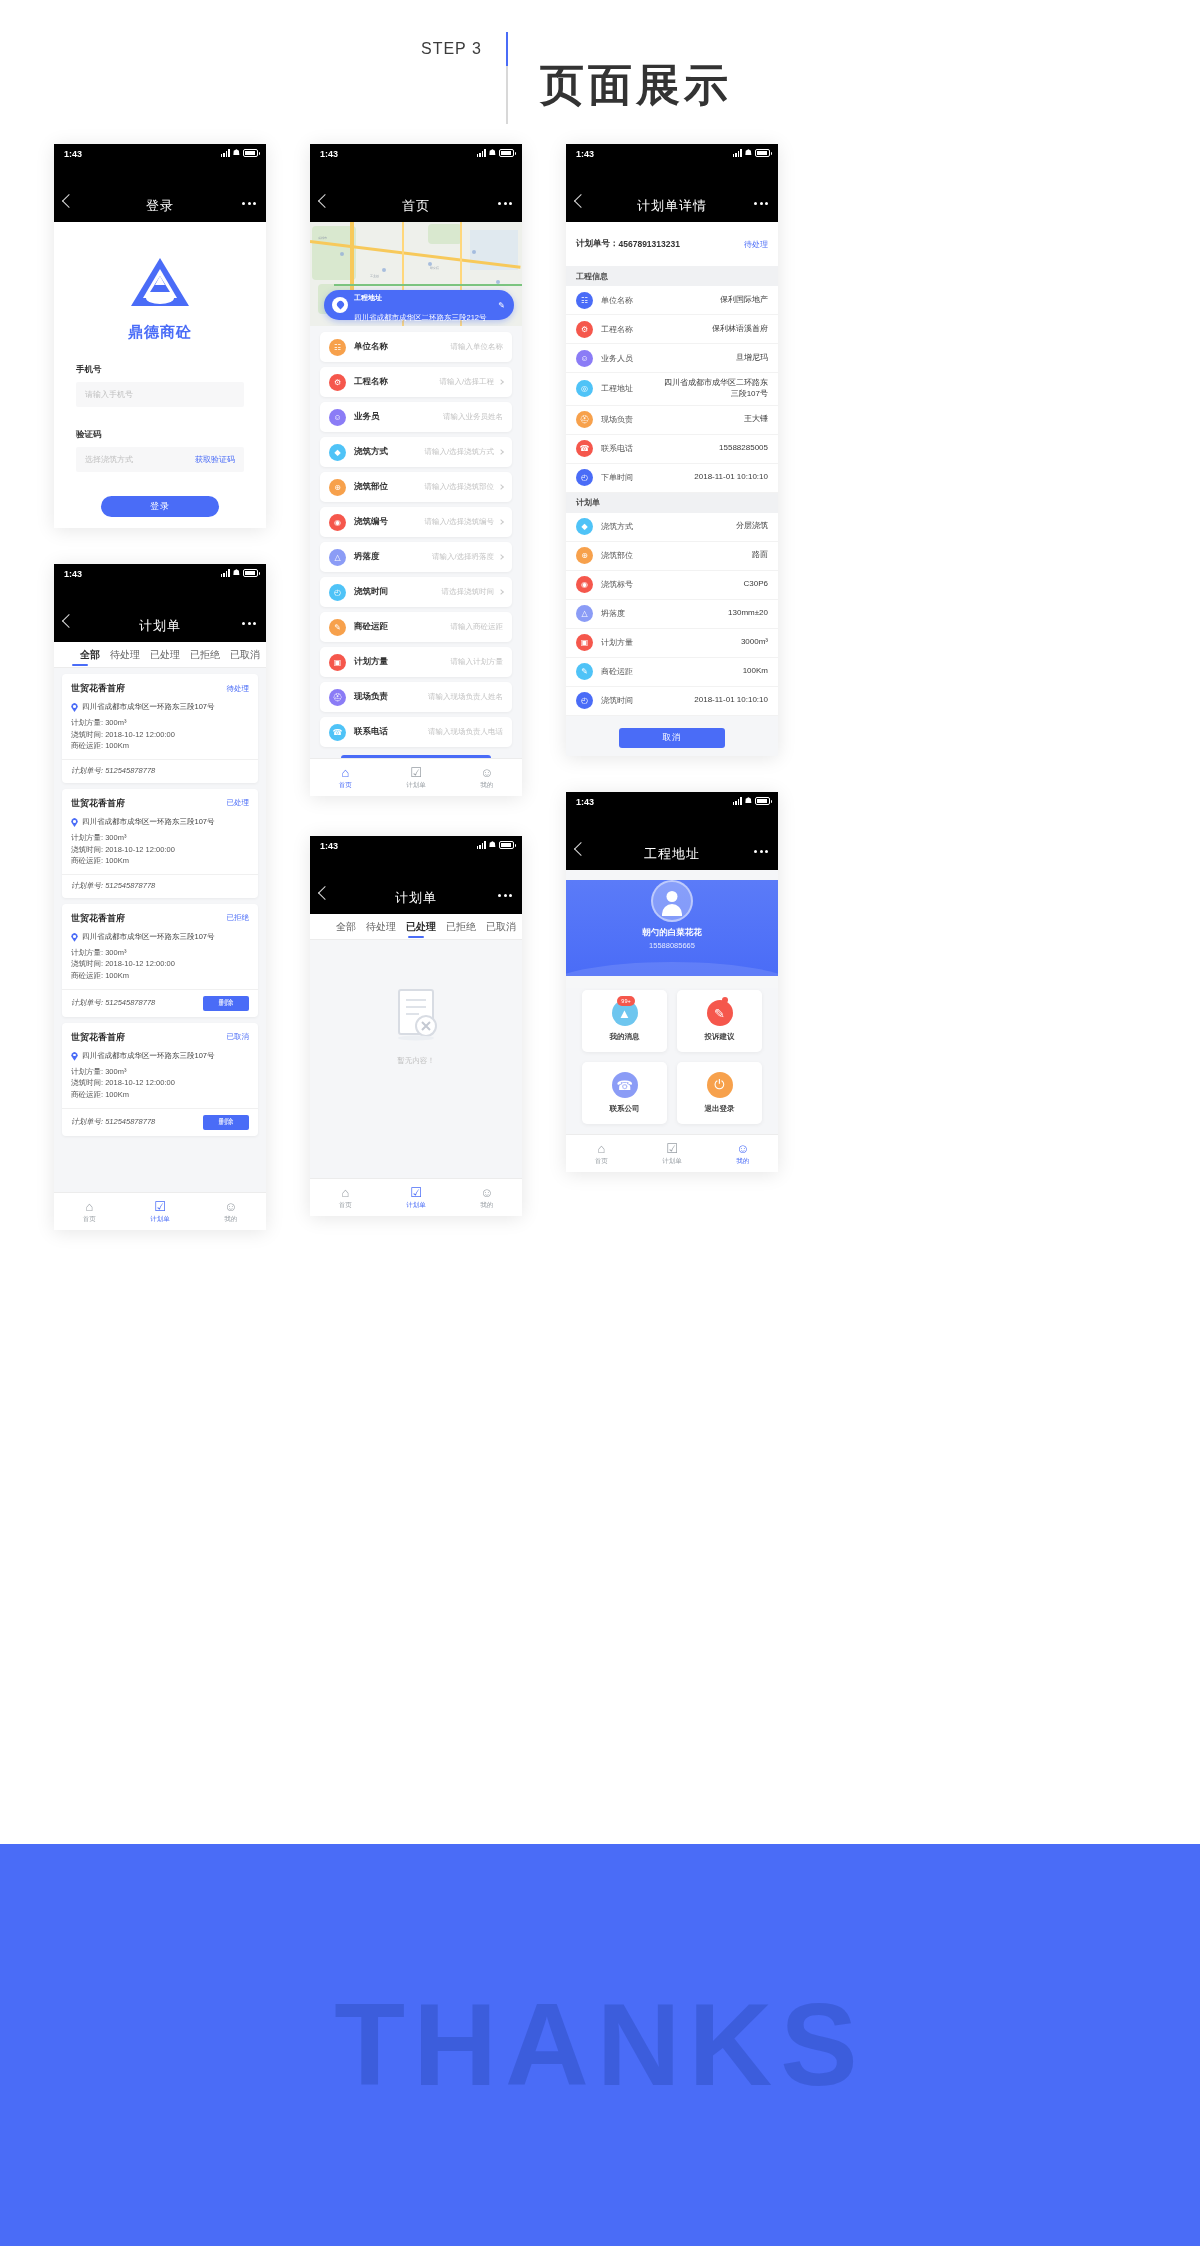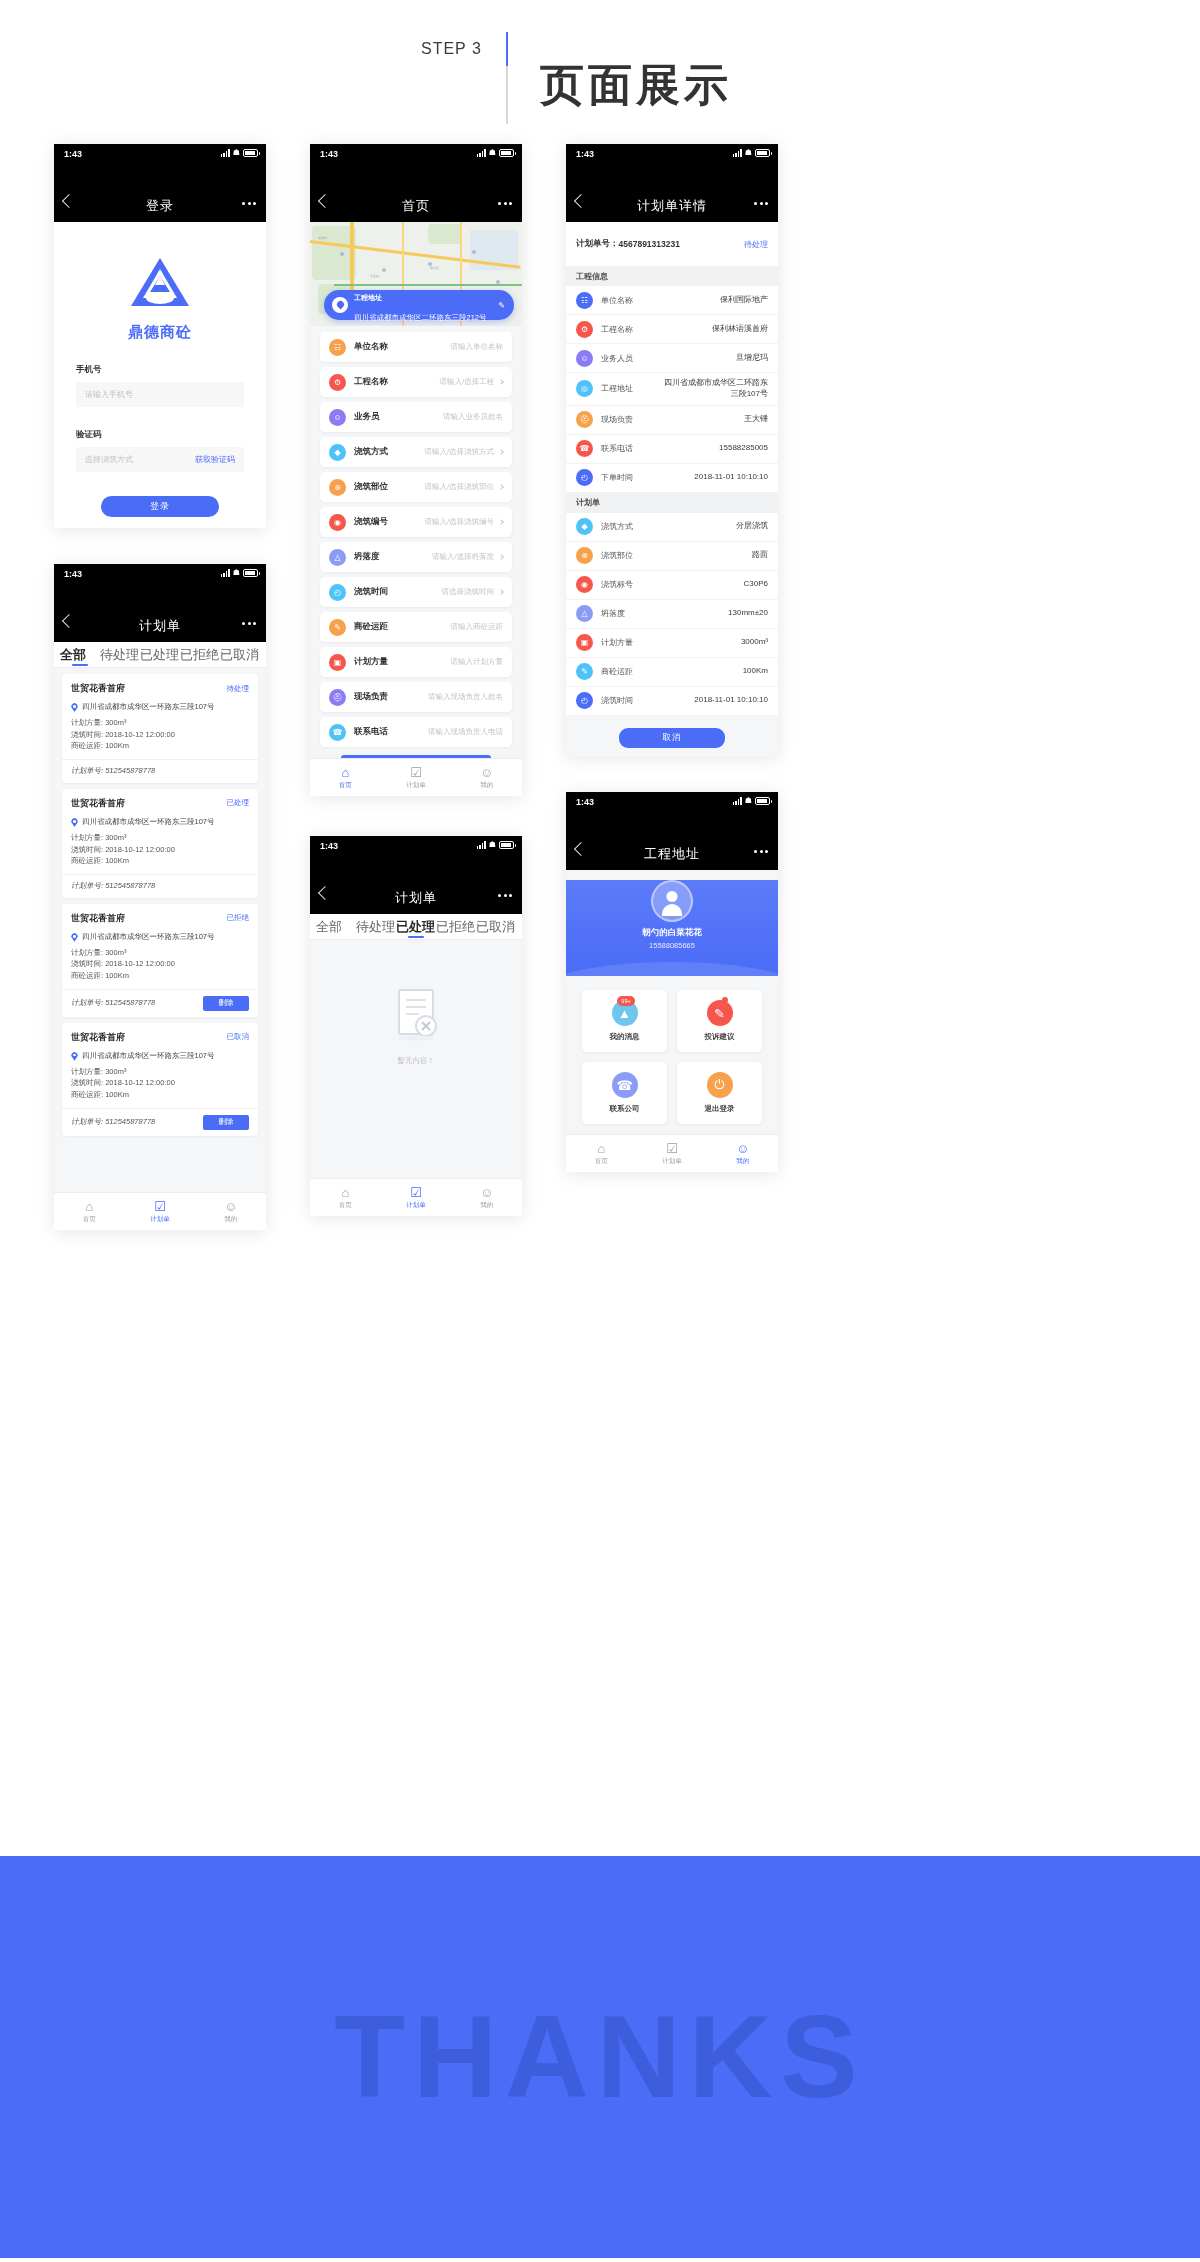--- a/index.html
+++ b/index.html
@@ -177,33 +177,33 @@
     height: 20px; background: #f0f1f3; display:flex; align-items:center;
     padding: 0 10px; font-size: 8px; font-weight: bold; color: #4b4b4b;
   }
   .drow {
     min-height: 29px; background:#fff; display:flex; align-items:center;
     padding: 5px 10px; border-bottom: 1px solid #f2f2f2;
   }
   .dlabel { font-size: 8px; color: #555; }
   .dvalue { margin-left:auto; font-size: 8px; color: #3a3a3a; text-align: right; max-width: 108px; line-height:1.35; }
   .cancel-btn {
-    margin: 12px auto; width: 106px; height: 20px; border-radius: 9px;
+    margin: 12px auto; width: 106px; height: 20px; border-radius: 3px;
     background: #4a6cf7; color:#fff; font-size: 8.5px;
     display:flex; align-items:center; justify-content:center; letter-spacing:1px;
   }
 
   
   #phone-planlist { left: 54px; top: 564px; width: 212px; height: 666px; background:#f5f6f8; }
   .seg {
     height: 26px; background:#fff; display:flex; align-items:center;
     padding: 0 6px; border-bottom: 1px solid #ececec;
   }
   .seg-item {
-    flex:1; text-align:left; font-size: 13px; color: #666; position: relative; line-height: 26px;
+    flex:1; text-align:right; font-size: 10px; color: #666; position: relative; line-height: 26px;
   }
   .seg-item.active { color: #2b2b2b; font-weight: bold; }
   .seg-item.active::after {
     content:""; position:absolute; left:50%; transform:translateX(-50%);
     bottom: 2px; width: 16px; height: 2px; background:#4a6cf7; border-radius:1px;
   }
   .card {
     background:#fff; margin: 6px 8px; border-radius: 4px; padding: 8px 9px 0;
     box-shadow: 0 1px 3px rgba(0,0,0,.05);
   }
@@ -282,21 +282,21 @@
     border-radius: 5px; background:#f5574c; color:#fff; font-size:5.5px;
     display:flex; align-items:center; justify-content:center; padding: 0 3px;
   }
   .dot-badge {
     position:absolute; top: 7px; right: 34px; width: 6px; height: 6px;
     border-radius:50%; background:#f5574c;
   }
 
   
   .footer {
-    position:absolute; left:0; bottom:4px; width:1200px; height:402px;
+    position:absolute; left:0; bottom:16px; width:1200px; height:402px;
     background: #4a6cf7; display:flex; align-items:center; justify-content:center;
   }
   .thanks {
     font-size: 116px; font-weight: bold; letter-spacing: 8px;
     color: rgba(30,58,160,.30);
   }
 </style>
 </head>
 <body>
 

